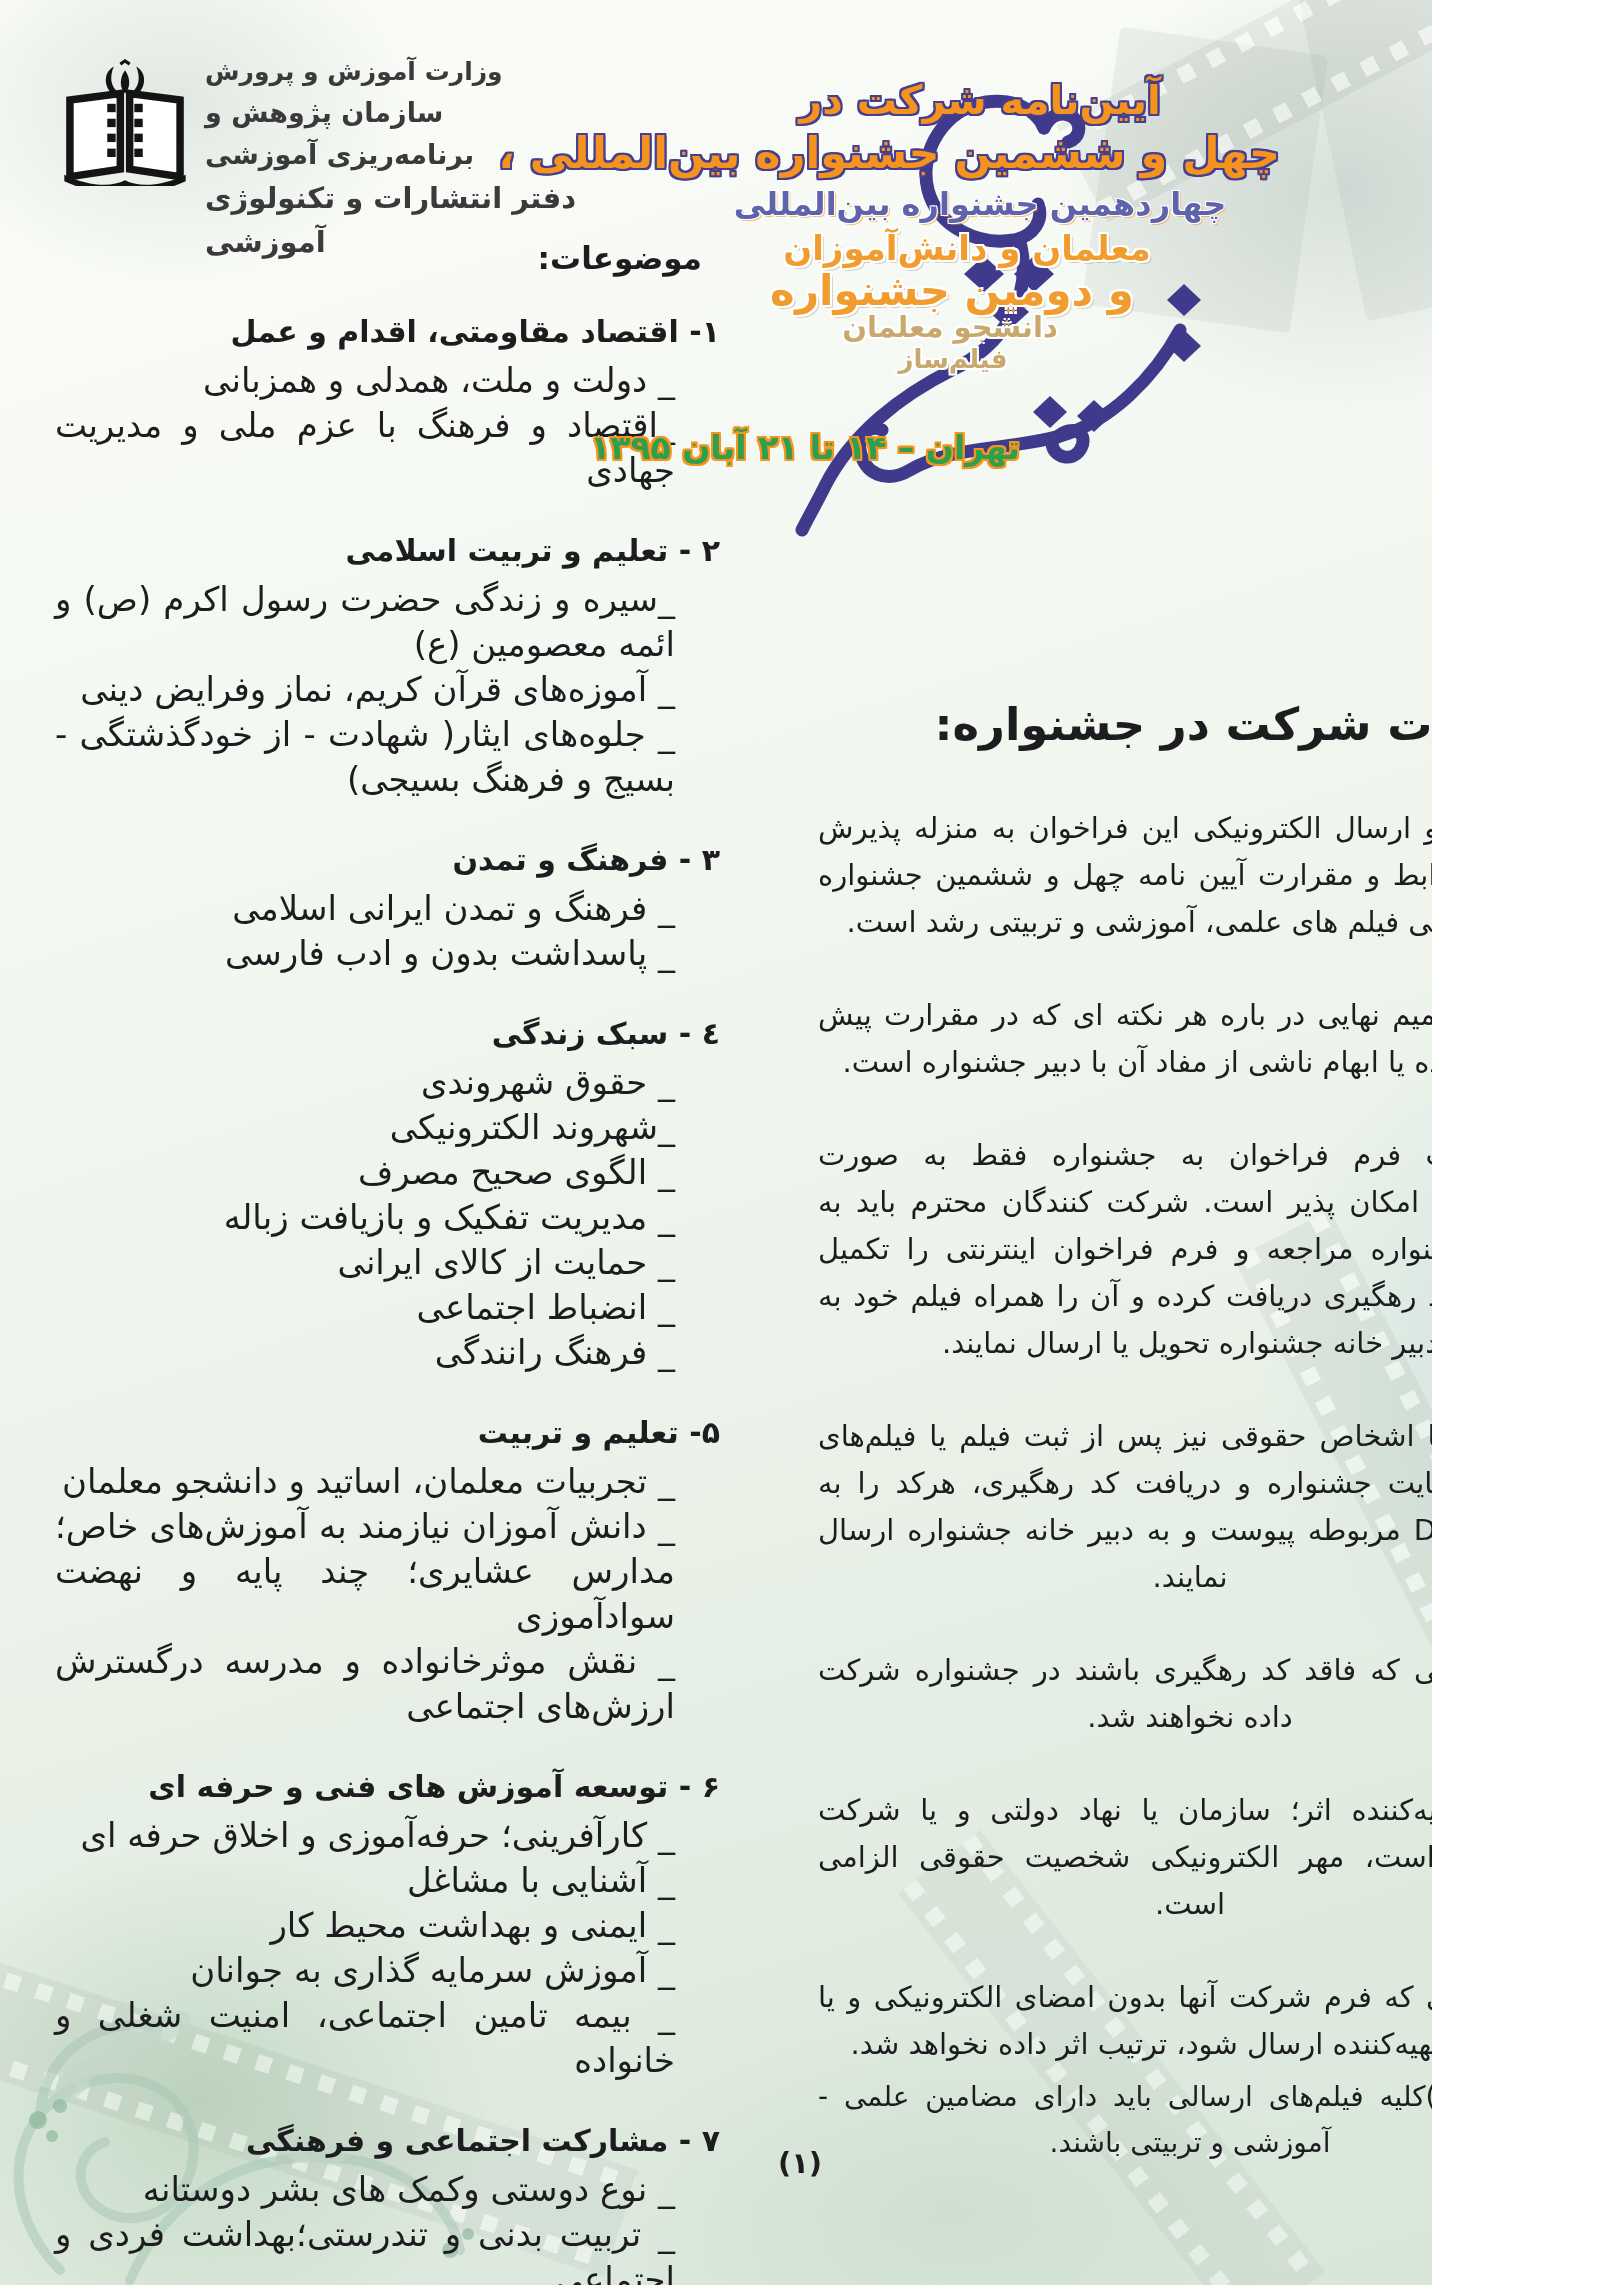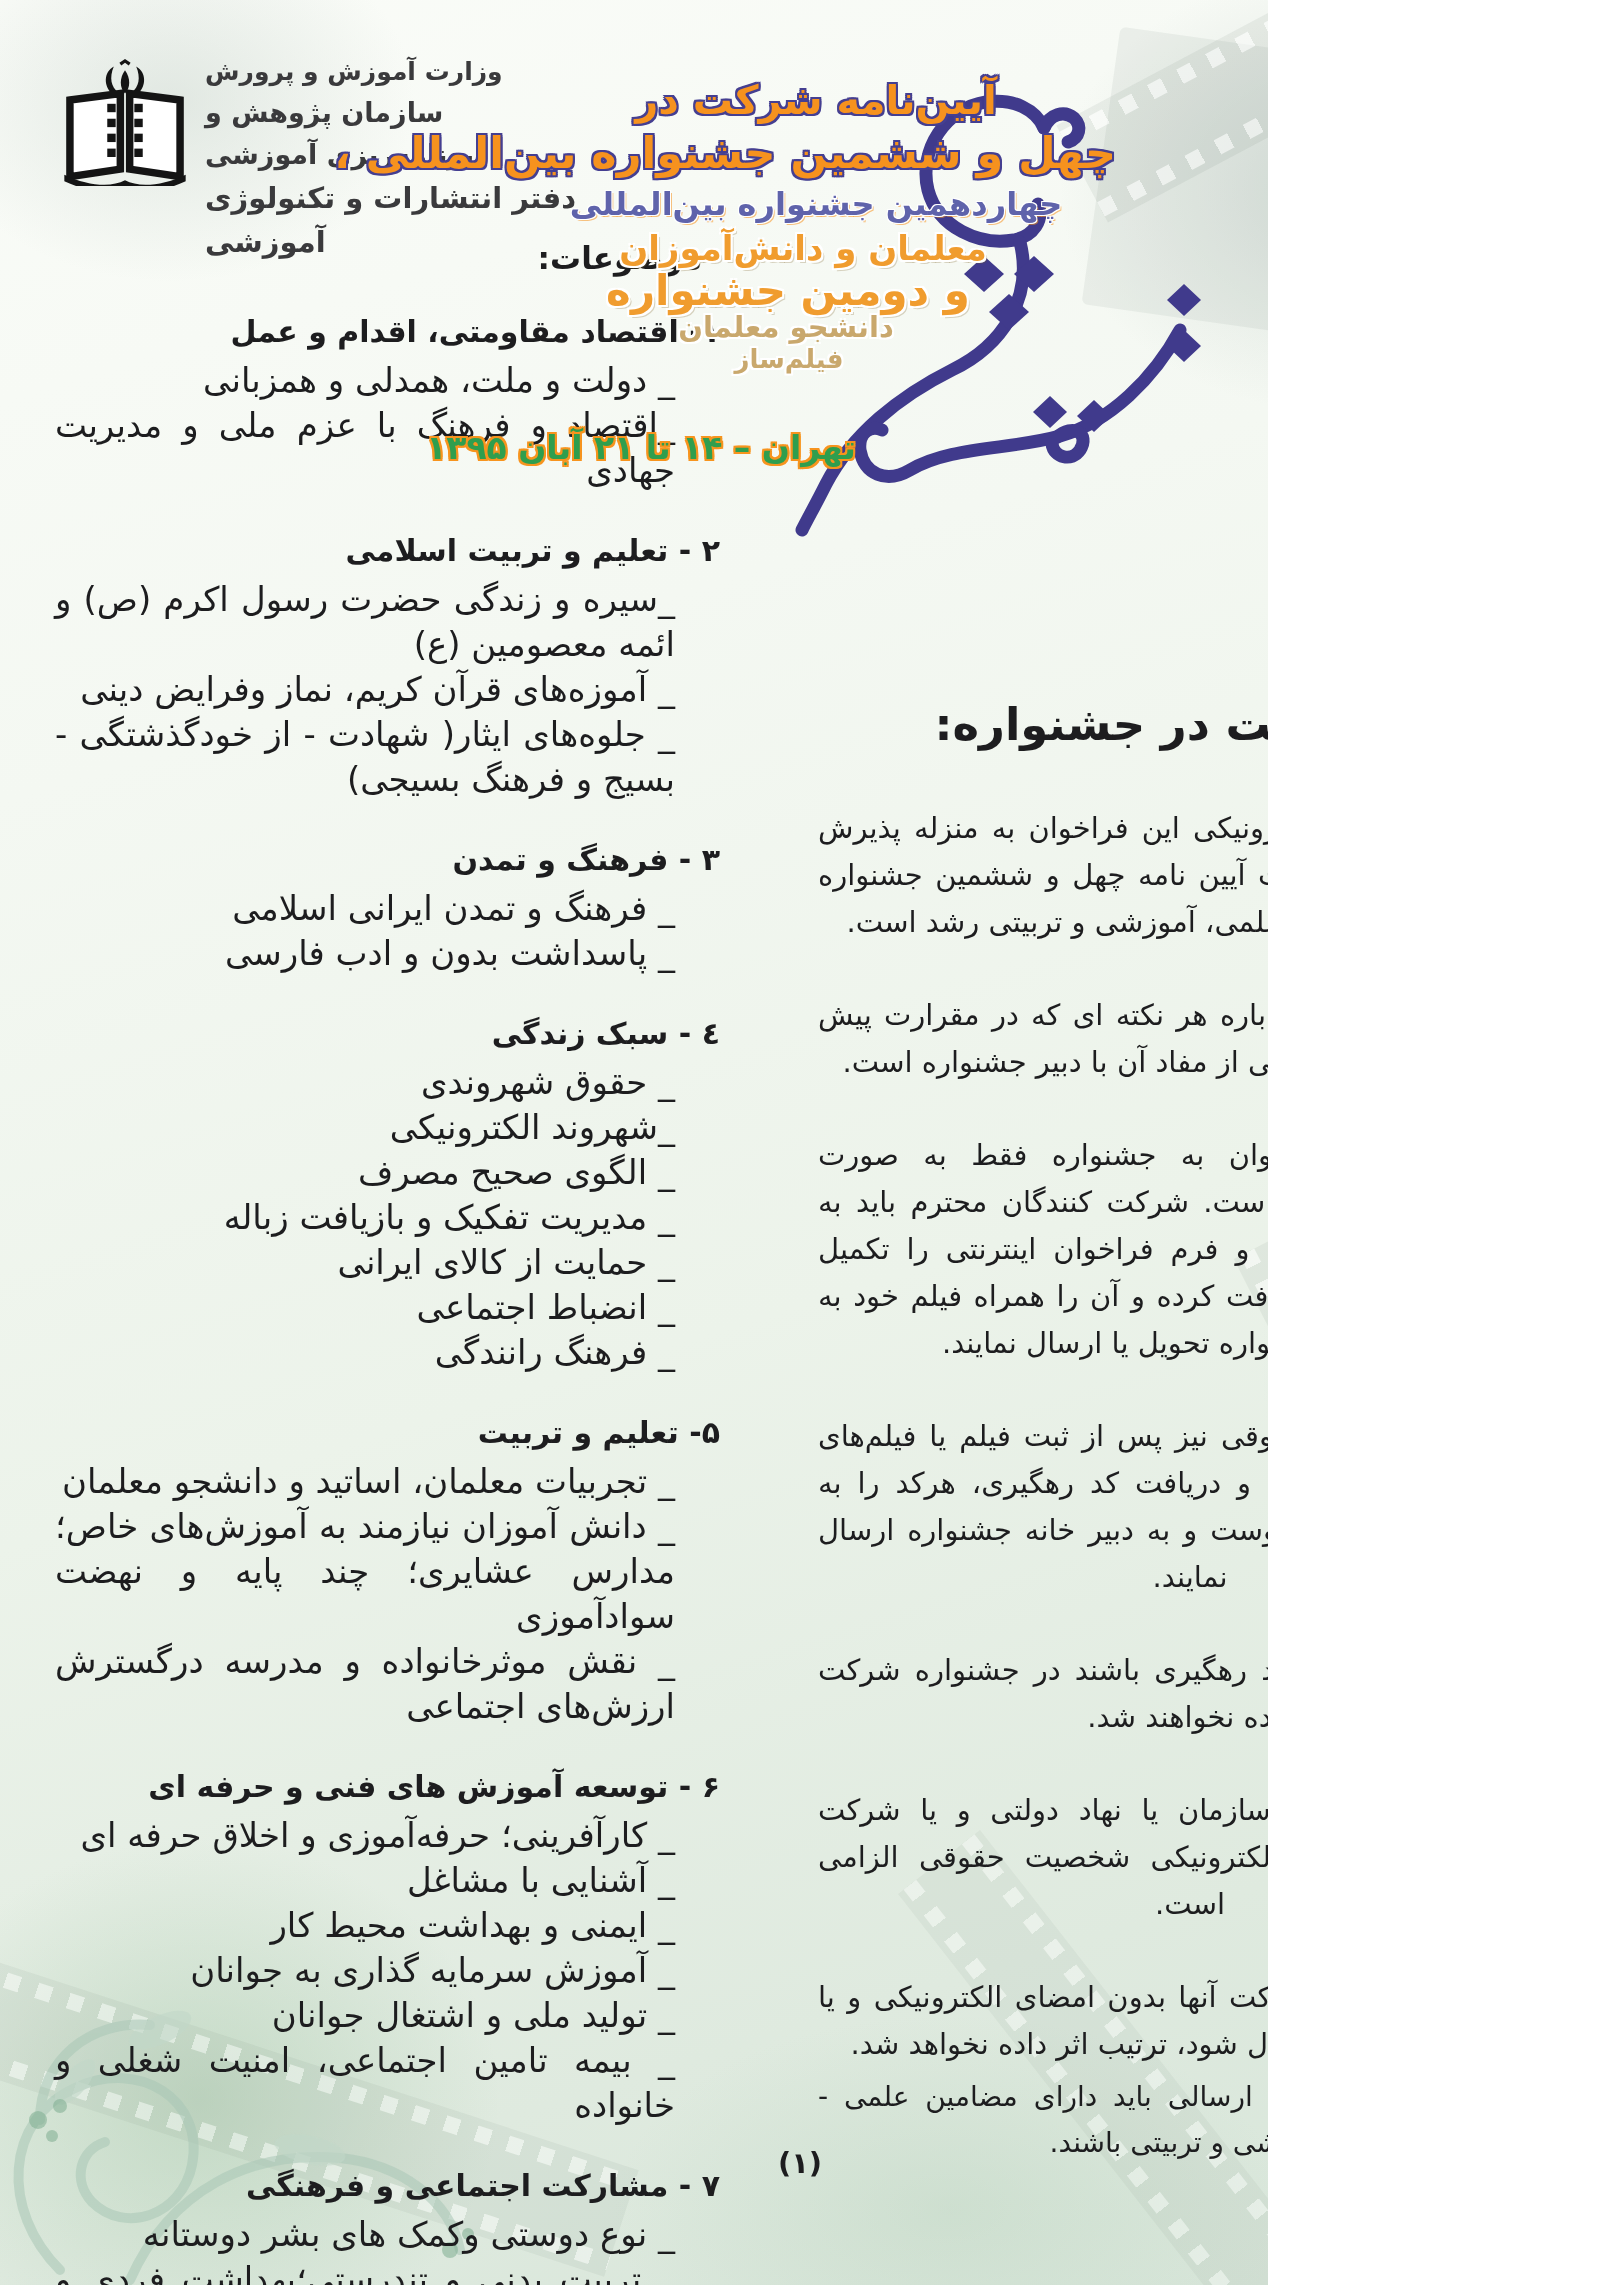--- a/index.html
+++ b/index.html
@@ -1,17 +1,17 @@
 <!DOCTYPE html>
 <html lang="fa"><head>
 <meta charset="utf-8">
 <style>
   html,body{margin:0;padding:0;background:#ffffff;}
   .page{
-    position:relative;width:1268px;height:2285px;overflow:hidden;
+    position:relative;width:1432px;height:2285px;overflow:hidden;
     font-family:"DejaVu Sans","Liberation Sans",sans-serif;
     color:#1d1d1f;
     background:linear-gradient(163deg,#fafcf8 0%,#f4f8f2 30%,#ecf3ea 58%,#dfeadf 85%,#d8e6da 100%);
   }
   
   .blob{position:absolute;border-radius:50%;pointer-events:none;}
   .blob-topleft{left:-180px;top:-160px;width:700px;height:520px;background:radial-gradient(closest-side,rgba(176,192,183,.33),transparent 70%);}
   .blob-topright{left:950px;top:-120px;width:780px;height:620px;background:radial-gradient(closest-side,rgba(168,184,178,.38),transparent 72%);}
   .blob-midright{left:1180px;top:900px;width:640px;height:900px;background:radial-gradient(closest-side,rgba(168,203,208,.30),transparent 75%);}
   .blob-bottomleft{left:-200px;top:1750px;width:800px;height:700px;background:radial-gradient(closest-side,rgba(150,190,155,.40),transparent 75%);}
@@ -217,21 +217,20 @@
           <div class="topic-item">_ تجربیات معلمان، اساتید و دانشجو معلمان</div>
           <div class="topic-item">_ دانش آموزان  نیازمند به آموزش‌های خاص؛ مدارس عشایری؛ چند پایه و نهضت سوادآموزی</div>
           <div class="topic-item">_ نقش موثرخانواده و مدرسه درگسترش ارزش‌های اجتماعی</div>
         </div>
         <div class="topic-group">
           <div class="topic-title">۶ - توسعه آموزش های فنی و حرفه ای</div>
           <div class="topic-item">_ کارآفرینی؛ حرفه‌آموزی و اخلاق حرفه ای</div>
           <div class="topic-item">_ آشنایی با مشاغل</div>
           <div class="topic-item">_ ایمنی و بهداشت محیط کار</div>
           <div class="topic-item">_ آموزش سرمایه گذاری به جوانان</div>
-          <div class="topic-item">_ تولید ملی و اشتغال جوانان</div>
           <div class="topic-item">_ بیمه تامین اجتماعی، امنیت شغلی و خانواده</div>
         </div>
         <div class="topic-group">
           <div class="topic-title">۷ - مشارکت اجتماعی و فرهنگی</div>
           <div class="topic-item">_ نوع دوستی وکمک های بشر دوستانه</div>
           <div class="topic-item">_ تربیت بدنی و تندرستی؛بهداشت فردی و اجتماعی</div>
           <div class="topic-item">_ نوجوانان و جوانان، دوری از رفتارهای پر خطر</div>
           <div class="topic-item">_ صلح, دوستی و همزیستی مسالمت‌آمیز</div>
         </div>
       </div>

